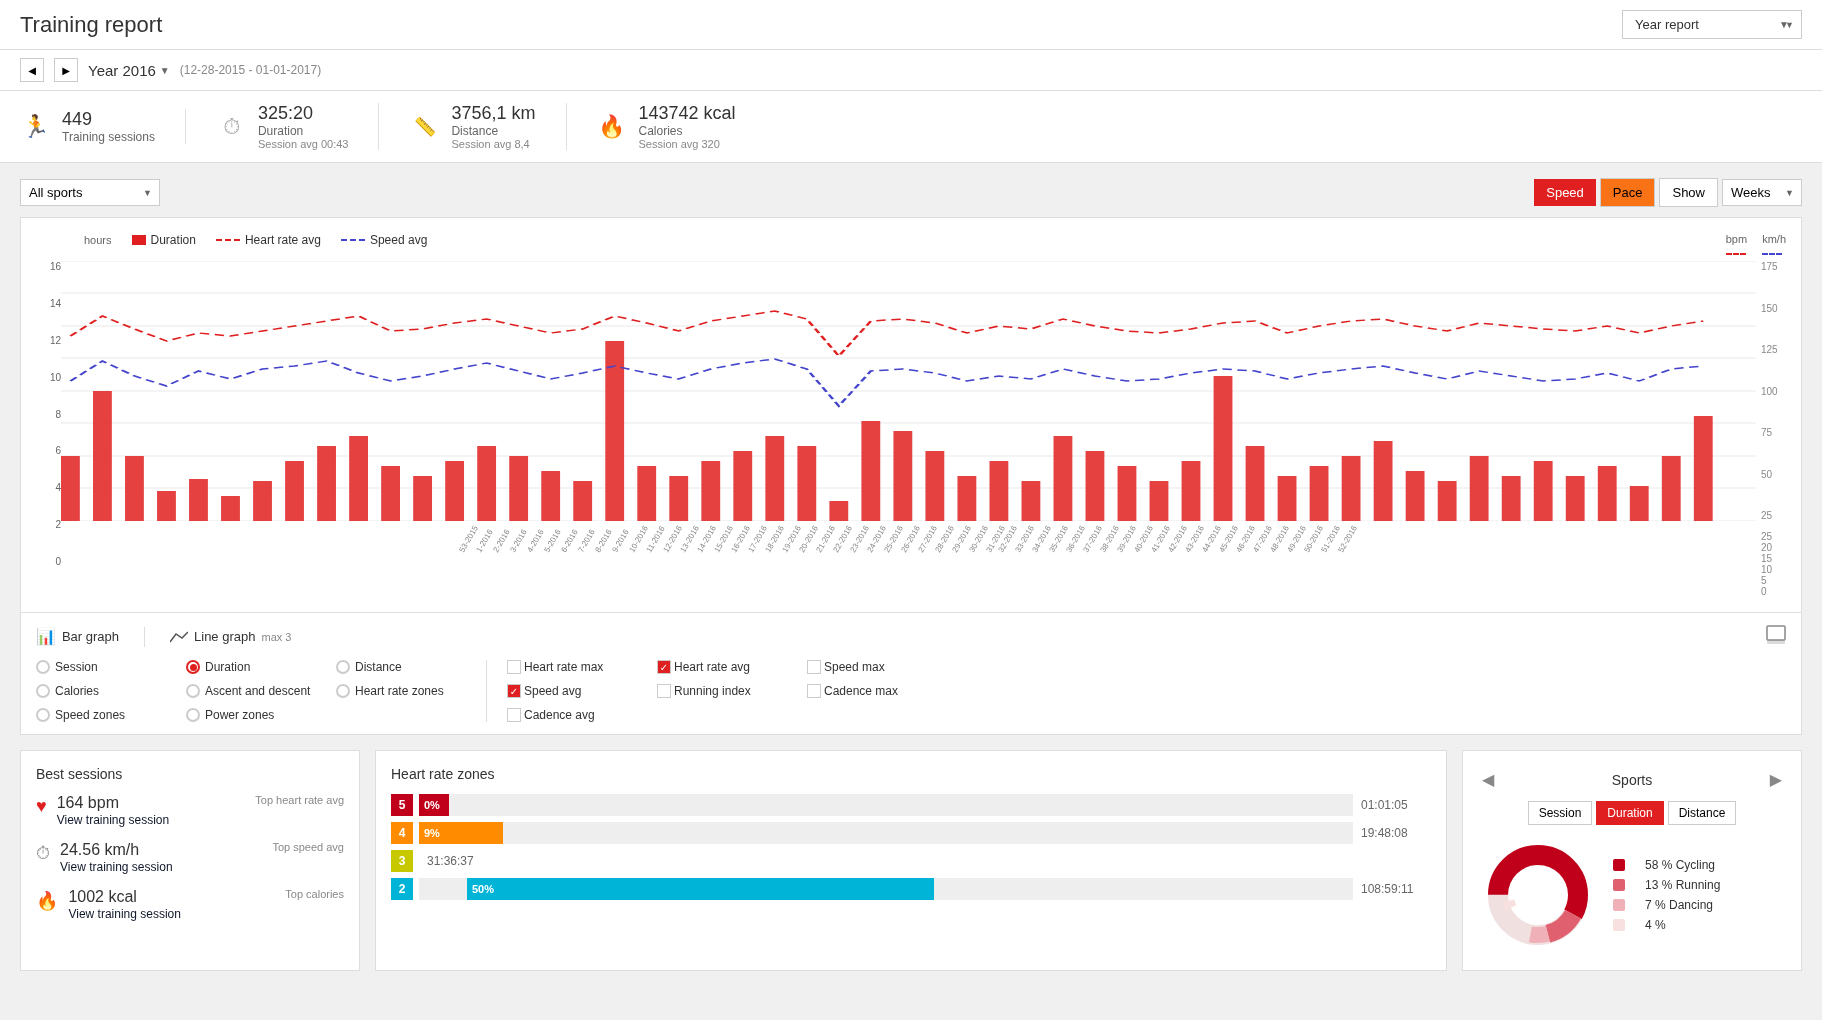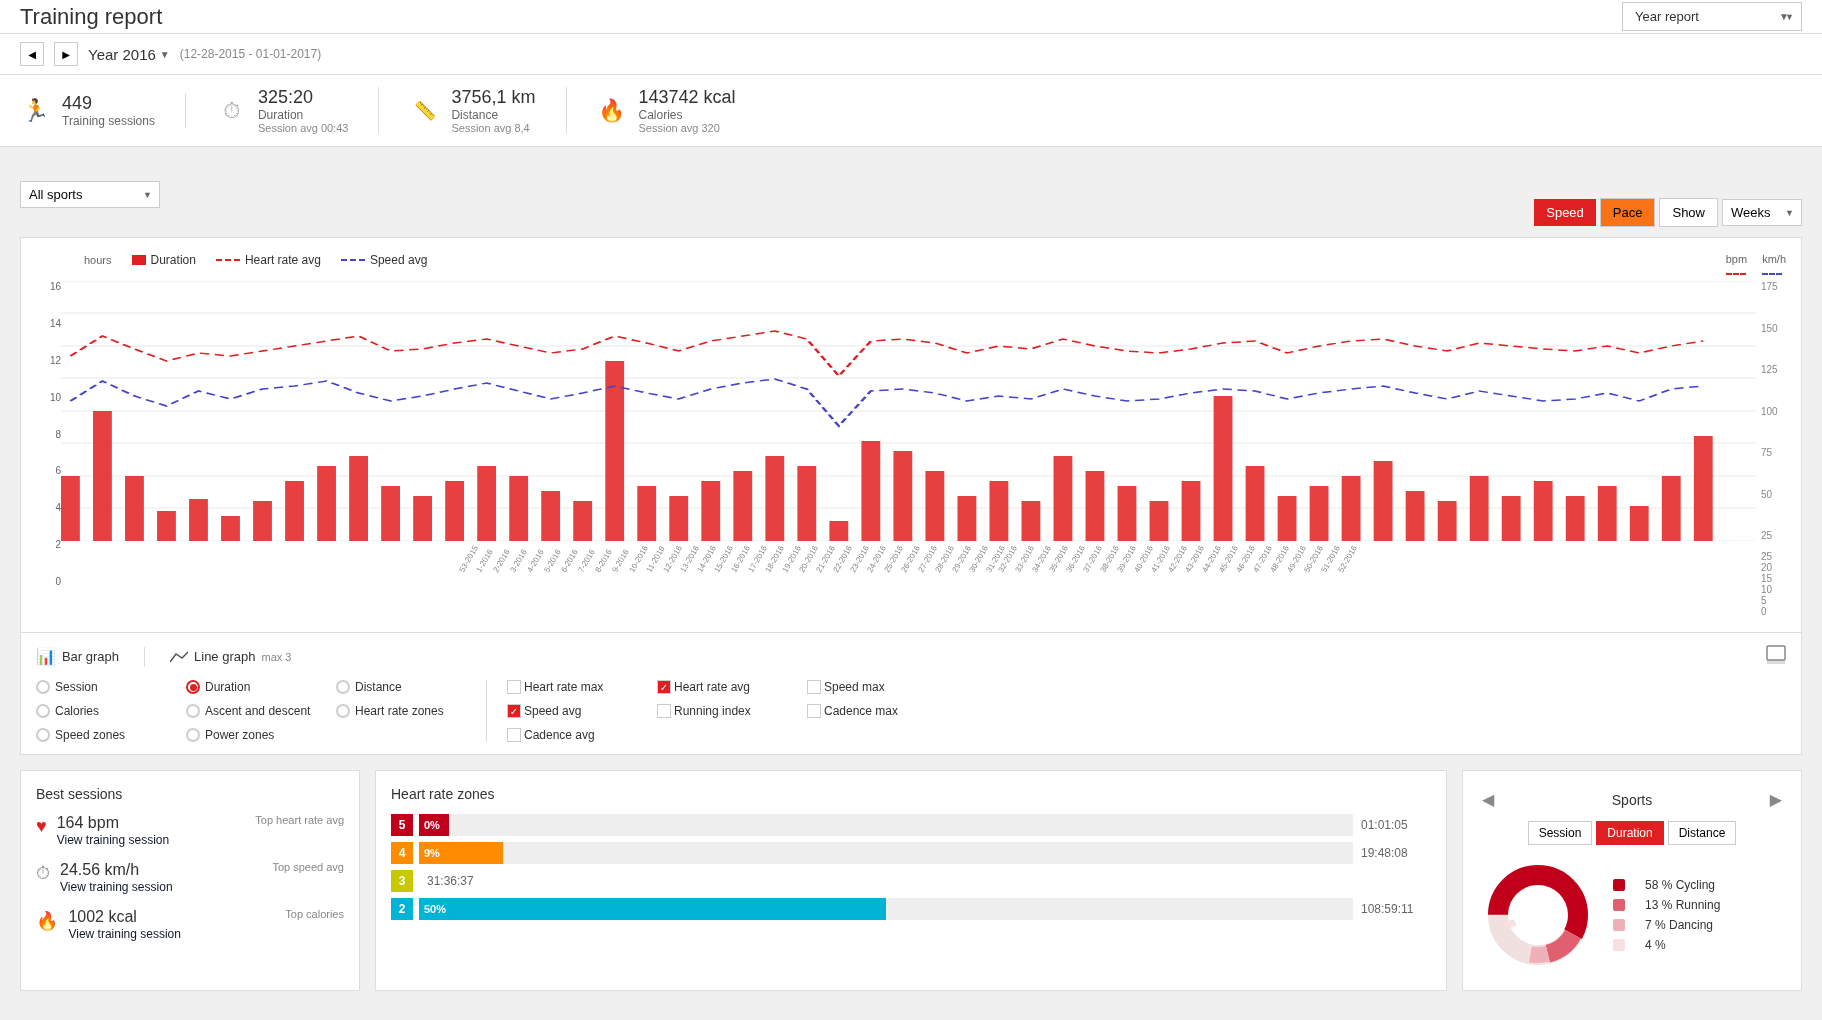--- a/index.html
+++ b/index.html
@@ -1,39 +1,39 @@
 <!DOCTYPE html>
 <html><head>
   <meta charset="utf-8">
   <style>
     * { box-sizing: border-box; margin: 0; padding: 0; }
     body { font-family: Arial, sans-serif; background: #f0f0f0; color: #333; font-size: 13px; }
 
-    .top-bar { background: #fff; padding: 2px 20px; display: flex; justify-content: space-between; align-items: center; border-bottom: 1px solid #ddd; }
+    .top-bar { background: #fff; padding: 10px 20px; display: flex; justify-content: space-between; align-items: center; border-bottom: 1px solid #ddd; }
     .page-title { font-size: 22px; font-weight: 300; color: #333; }
     .year-report-select { display: flex; align-items: center; border: 1px solid #ccc; padding: 6px 12px; background: #fff; cursor: pointer; min-width: 180px; justify-content: space-between; }
 
     .nav-bar { background: #fff; padding: 8px 20px; display: flex; align-items: center; gap: 10px; border-bottom: 1px solid #ddd; }
     .nav-arrow { border: 1px solid #ccc; background: #fff; width: 24px; height: 24px; display: flex; align-items: center; justify-content: center; cursor: pointer; font-size: 10px; }
     .year-label { font-size: 15px; font-weight: 500; display: flex; align-items: center; gap: 4px; cursor: pointer; }
     .date-range { color: #888; font-size: 12px; }
 
     .stats-bar { background: #fff; padding: 12px 20px; display: flex; align-items: center; gap: 0; border-bottom: 1px solid #ddd; }
     .stat-item { display: flex; align-items: center; gap: 10px; padding: 0 30px; border-right: 1px solid #e0e0e0; }
     .stat-item:first-child { padding-left: 0; }
     .stat-item:last-child { border-right: none; }
     .stat-icon { width: 32px; height: 32px; display: flex; align-items: center; justify-content: center; font-size: 20px; }
     .stat-text .value { font-size: 18px; font-weight: 500; }
     .stat-text .label { font-size: 12px; color: #666; }
     .stat-text .sub { font-size: 11px; color: #888; }
 
     .main-content { padding: 15px 20px; background: #f0f0f0; }
 
     .chart-controls { display: flex; justify-content: space-between; align-items: center; margin-bottom: 10px; }
-    .chart-type-buttons { display: flex; align-items: center; gap: 4px; margin-top: 36px; }
+    .chart-type-buttons { display: flex; align-items: center; gap: 4px; }
     .btn-speed { background: #e02020; color: #fff; border: none; padding: 6px 12px; cursor: pointer; font-size: 13px; }
     .btn-pace { background: #f97316; border: 1px solid #ccc; padding: 6px 12px; cursor: pointer; font-size: 13px; }
     .btn-show { background: #fff; border: 1px solid #ccc; padding: 6px 12px; cursor: pointer; font-size: 13px; }
 
     .chart-container { background: #fff; padding: 15px; border: 1px solid #ddd; position: relative; }
     .chart-legend { display: flex; align-items: center; gap: 20px; margin-bottom: 8px; font-size: 12px; padding-left: 48px; }
     .legend-item { display: flex; align-items: center; gap: 5px; }
     .legend-bar { width: 14px; height: 10px; background: #e02020; }
     .legend-line-red { width: 24px; height: 2px; background: transparent; border-top: 2px dashed #e02020; }
     .legend-line-blue { width: 24px; height: 2px; background: transparent; border-top: 2px dashed #4444cc; }
@@ -516,21 +516,21 @@
         </div>
         <div class="zone-time">19:48:08</div>
       </div>
       <div class="hr-zone-row">
         <div class="zone-num" style="background:#c8c800;">3</div>
         <div class="zone-time">31:36:37</div>
       </div>
       <div class="hr-zone-row">
         <div class="zone-num" style="background:#00b4d8;">2</div>
         <div class="zone-bar-container">
-          <div class="zone-bar" style="width:50%;background:#00b4d8;">50%</div>
+          <div class="zone-bar" style="width:50%;background:#00b4d8;margin-left:48px;">50%</div>
         </div>
         <div class="zone-time">108:59:11</div>
       </div>
     </div>
 
     <div class="card sports-card">
       <div class="sports-nav">
         <span class="sports-nav-arrow">◀</span>
         <span class="card-title" style="margin-bottom:0;">Sports</span>
         <span class="sports-nav-arrow">▶</span>

